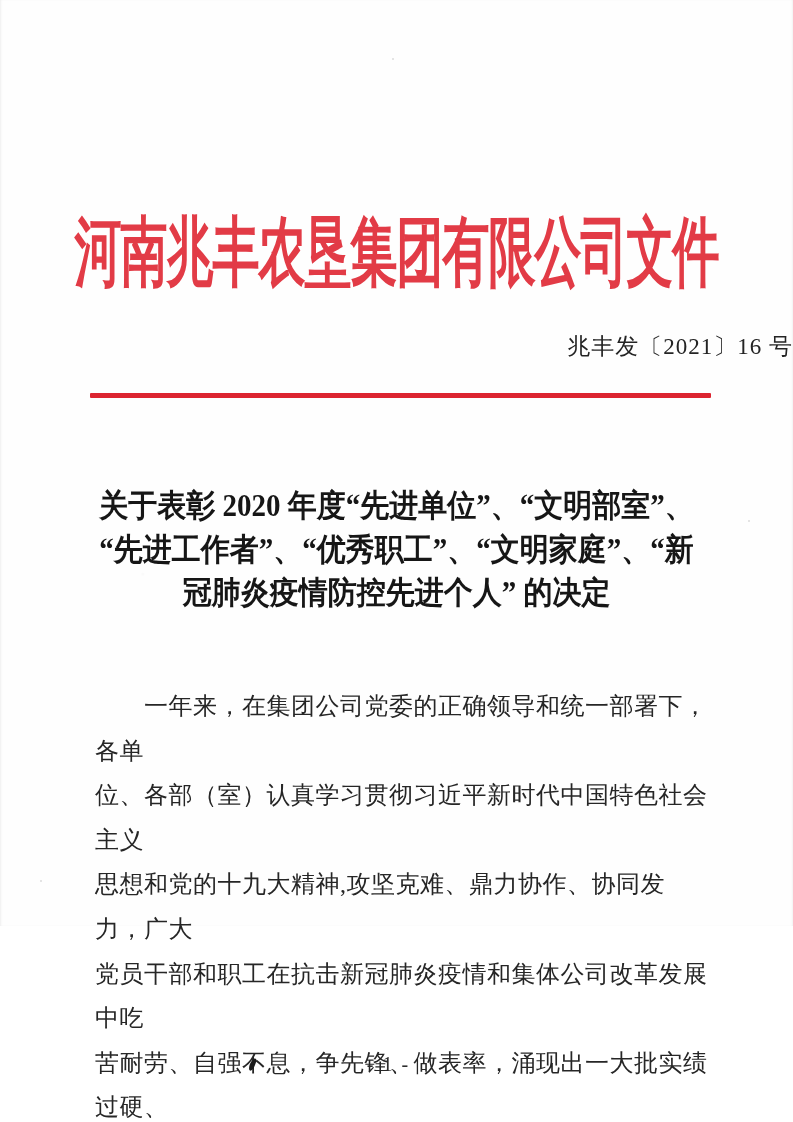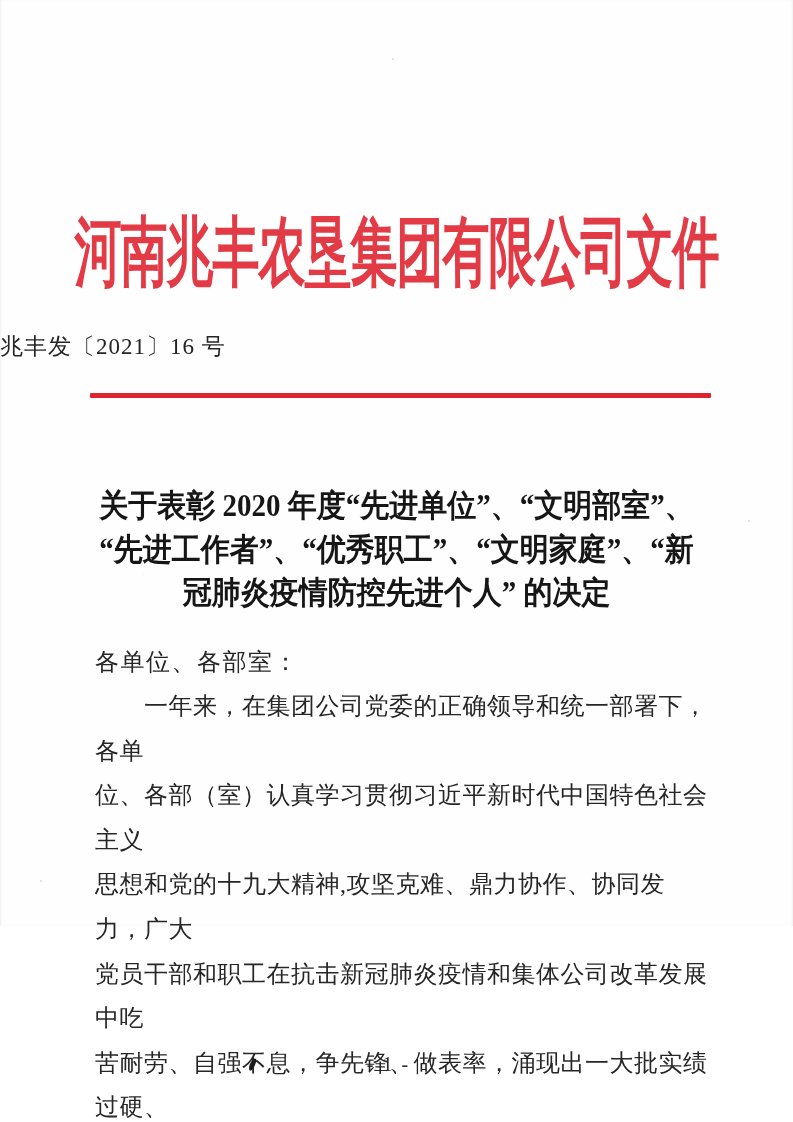--- a/index.html
+++ b/index.html
@@ -29,21 +29,21 @@
     text-align:center;
     font-size:47px;font-weight:bold;
     letter-spacing:-1px;
     color:var(--header-red);
     transform:scaleY(1.62);
     transform-origin:center top;
     white-space:nowrap;
   }
   .doc-number{
     position:absolute;top:331px;left:0;right:0;
-    text-align:left;
+    text-align:right;
     font-size:23px;
     letter-spacing:1px;
     color:#242424;
   }
   .signer{
     position:absolute;top:359px;right:100px;
     font-size:21px;
     letter-spacing:1px;
     color:#242424;
   }
@@ -106,21 +106,20 @@
 
   <div class="doc-number">兆丰发〔2021〕16 号</div>
 
 
   <div class="red-divider"></div>
 
   <div class="doc-title">关于表彰 2020 年度“先进单位”、“文明部室”、
 “先进工作者”、“优秀职工”、“文明家庭”、“新
 冠肺炎疫情防控先进个人” 的决定</div>
 
-  <div class="salutation">各单位、各部室：</div>
 
   <div class="body-paragraph">　　一年来，在集团公司党委的正确领导和统一部署下，各单
 位、各部（室）认真学习贯彻习近平新时代中国特色社会主义
 思想和党的十九大精神,攻坚克难、鼎力协作、协同发力，广大
 党员干部和职工在抗击新冠肺炎疫情和集体公司改革发展中吃
 苦耐劳、自强不息，争先锋、做表率，涌现出一大批实绩过硬、
 事迹感人的先进典型。为鼓舞干劲，表彰先进，经集团公司党
 委研究，决定对评选出的先进单位、文明部室、先进工作者、
 优秀职工、文明家庭、新冠肺炎疫情防控先进个人进行通报表</div>
 

